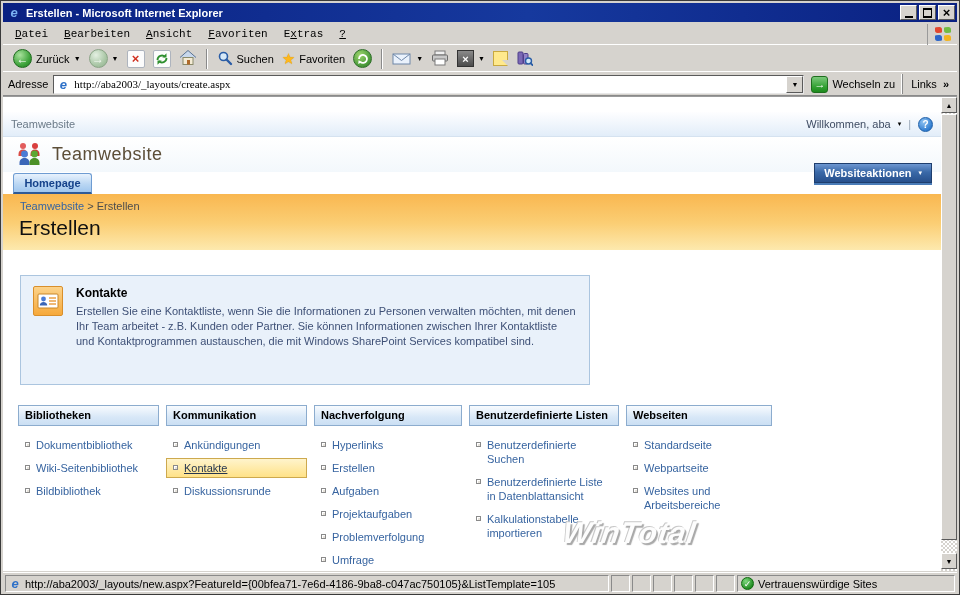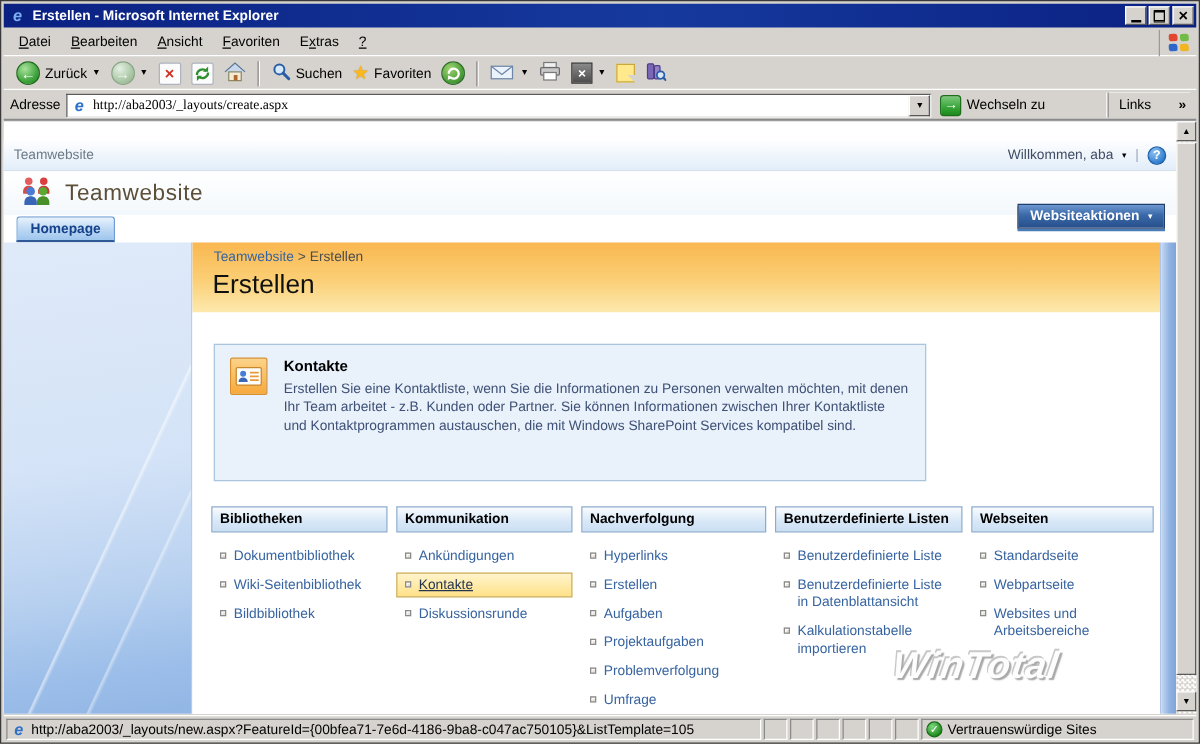--- a/index.html
+++ b/index.html
@@ -19,21 +19,21 @@
     border:1px solid; border-color:#FFFFFF #5A5A5A #5A5A5A #FFFFFF;
     display:flex; align-items:center; justify-content:center; color:#000; font-size:11px; line-height:1; }
   .winbtn .min-glyph { display:block; width:8px; height:2px; background:#000; margin-top:8px; }
   .winbtn .restore-glyph { position:relative; display:block; width:9px; height:8px; }
   .winbtn .restore-glyph:before { content:""; position:absolute; right:0; top:0; width:7px; height:6px; border:1px solid #000; border-top-width:2px; background:#D6D3CE; }
   .winbtn .restore-glyph:after { content:""; position:absolute; left:0; bottom:0; width:7px; height:6px; border:1px solid #000; border-top-width:2px; background:#D6D3CE; }
   .winbtn.close { font-size:13px; font-weight:bold; }
 
   
   .menubar { position:absolute; left:2px; top:22px; right:2px; height:22px; display:flex; align-items:center; padding-left:4px; border-bottom:1px solid #FFFFFF; }
-  .menu-item { padding:3px 8px; cursor:default; }
+  .menu-item { padding:3px 8px; cursor:default;font-family:Liberation Mono, monospace; }
   .winlogo { position:absolute; right:0; top:0; width:30px; height:21px; border-left:1px solid #9A9A9A; display:flex; align-items:center; justify-content:center; }
   .winlogo .flag { position:relative; width:16px; height:15px; }
   .winlogo .flag i { position:absolute; width:7px; height:6px; border-radius:1px 3px 1px 3px; }
   .winlogo .flag i:nth-child(1){ left:0; top:0; background:#E2482F; transform:skewY(-6deg);}
   .winlogo .flag i:nth-child(2){ right:0; top:0; background:#71BC44; transform:skewY(-6deg);}
   .winlogo .flag i:nth-child(3){ left:0; bottom:1px; background:#2E66C9; transform:skewY(-6deg);}
   .winlogo .flag i:nth-child(4){ right:0; bottom:1px; background:#F2B41F; transform:skewY(-6deg);}
 
   
   .toolbar { position:absolute; left:2px; top:45px; right:2px; height:26px; display:flex; align-items:center; padding-left:6px; border-bottom:1px solid #FFFFFF; }
@@ -52,21 +52,21 @@
   .note-icon:after { content:""; position:absolute; right:-1px; bottom:-1px; border-style:solid; border-width:0 6px 6px 0; border-color:transparent #D6D3CE transparent transparent; }
 
   
   .addressbar { position:absolute; left:2px; top:72px; right:2px; height:23px; display:flex; align-items:center; padding:0 4px 0 5px; border-bottom:1px solid #8A8A8A; }
   .addr-label { margin-right:5px; }
   .addr-input { flex:1; height:19px; background:#fff; border:1px solid; border-color:#5A5A5A #E8E8E8 #E8E8E8 #5A5A5A; display:flex; align-items:center; padding-left:2px; position:relative; }
   .addr-input .url-text { margin-left:4px;font-family:Liberation Serif, serif; }
   .addr-drop { position:absolute; right:0; top:0; width:17px; height:17px; background:#D6D3CE; border:1px solid; border-color:#fff #5A5A5A #5A5A5A #fff; display:flex; align-items:center; justify-content:center; }
   .go-btn { display:flex; align-items:center; gap:4px; padding:0 7px; height:21px; }
   .go-icon { width:17px; height:17px; border-radius:3px; background:linear-gradient(#7CC97C,#2F9E2F 70%,#1E8A1E); border:1px solid #1E6E1E; color:#fff; font-weight:bold; display:flex; align-items:center; justify-content:center; }
-  .links-zone { display:flex; align-items:center; gap:22px; padding:0 4px 0 8px; border-left:1px solid #8A8A8A; box-shadow:-1px 0 0 #fff; height:20px;margin-left:43px; }
+  .links-zone { display:flex; align-items:center; gap:6px; padding:0 4px 0 8px; border-left:1px solid #8A8A8A; box-shadow:-1px 0 0 #fff; height:20px; }
   .chevrons { font-weight:bold; }
 
   
   .browser-view { position:absolute; left:2px; right:2px; top:95px; bottom:23px; background:#fff; border-top:1px solid #9A9A9A; }
   .sp-page { position:absolute; left:0; top:0; right:16px; bottom:0; overflow:hidden; background:#fff;margin-top:15px; }
 
   .sp-topbar { height:25px; background:linear-gradient(#FEFEFF,#E2EDF9); border-bottom:1px solid #D5E2F0; display:flex; align-items:center; }
   .portal-link { margin-left:8px; color:#6B7A88; }
   .topbar-right { margin-left:auto; margin-right:8px; display:flex; align-items:center; gap:7px; color:#3F4C63; }
   .topbar-right .sep { color:#9AA8B8; }
@@ -76,21 +76,21 @@
   .site-logo { margin-left:13px; }
   .site-title { margin-left:9px; font-size:18px; color:#5C4E38; letter-spacing:.5px; }
 
   .sp-tabrow { position:relative; height:22px; background:#fff; }
   .tab-home { position:absolute; left:10px; bottom:0; width:79px; height:21px; text-align:center; line-height:19px; font-weight:bold; color:#15428B;
     background:linear-gradient(#E8F2FD,#BBD7F3 55%,#9FC6EE); border:1px solid #6E9CD2; border-bottom:2px solid #2F5A96; border-radius:3px 3px 0 0; }
   .site-actions { position:absolute; right:9px; bottom:11px; height:20px; padding:0 9px; display:flex; align-items:center; gap:7px; color:#fff; font-weight:bold;
     background:linear-gradient(#6D97D1 0%,#3A69A8 45%,#27508C 100%); border:1px solid #1E3E6E; box-shadow:0 2px 0 #4A7CB8; }
   .site-actions .caret { color:#fff; }
 
-  .sp-body { position:relative; display:flex; height:397px; }
+  .sp-body { position:relative; display:flex; height:397px;flex-direction:column; }
   .sidebar { width:151px; border-right:1px solid #A8C0DC;
     background:
       linear-gradient(115deg, rgba(255,255,255,0) 58%, rgba(255,255,255,.55) 58.4%, rgba(255,255,255,0) 59.4%),
       linear-gradient(115deg, rgba(255,255,255,0) 72%, rgba(255,255,255,.45) 72.4%, rgba(255,255,255,0) 73.4%),
       linear-gradient(172deg,#DFEAF9 0%,#D4E3F7 45%,#BAD2F0 68%,#9CBEE9 85%,#8DB2E3 100%); }
   .sp-main { flex:1; background:#fff; display:flex; flex-direction:column; }
   .bluestrip { width:13px; background:linear-gradient(90deg,#C7D9F2,#8FB2E2 55%,#7FA3D8); border-left:1px solid #B0C8E8; }
 
   .crumb-area { height:56px; background:linear-gradient(#F9B750 0%,#FBCE74 52%,#FDE9AE 100%); padding-top:6px; }
   .breadcrumb { margin-left:17px; color:#4C4C4C; }
@@ -404,21 +404,21 @@
                   </div>
                   <div class="item">
                     <span class="bullet"></span>
                     <span class="label">Umfrage</span>
                   </div>
                 </div>
                 <div class="col">
                   <div class="col-header">Benutzerdefinierte Listen</div>
                   <div class="item">
                     <span class="bullet"></span>
-                    <span class="label">Benutzerdefinierte Liste</span>
+                    <span class="label">Benutzerdefinierte Suchen</span>
                   </div>
                   <div class="item">
                     <span class="bullet"></span>
                     <span class="label">Benutzerdefinierte Liste in Datenblattansicht</span>
                   </div>
                   <div class="item">
                     <span class="bullet"></span>
                     <span class="label">Kalkulationstabelle importieren</span>
                   </div>
                 </div>

